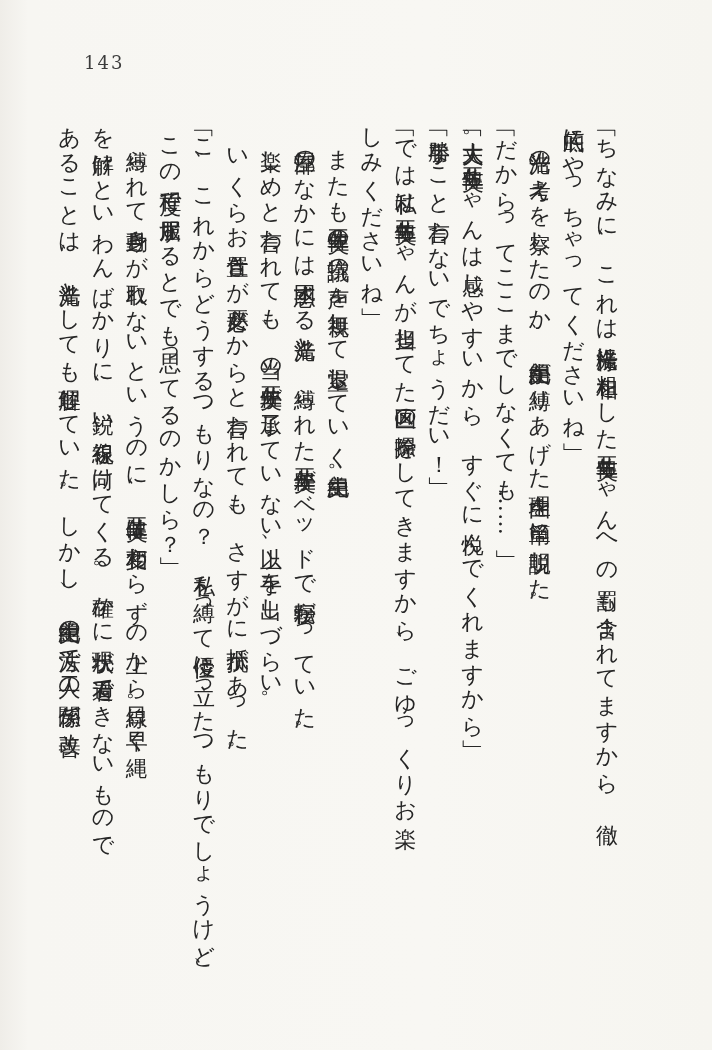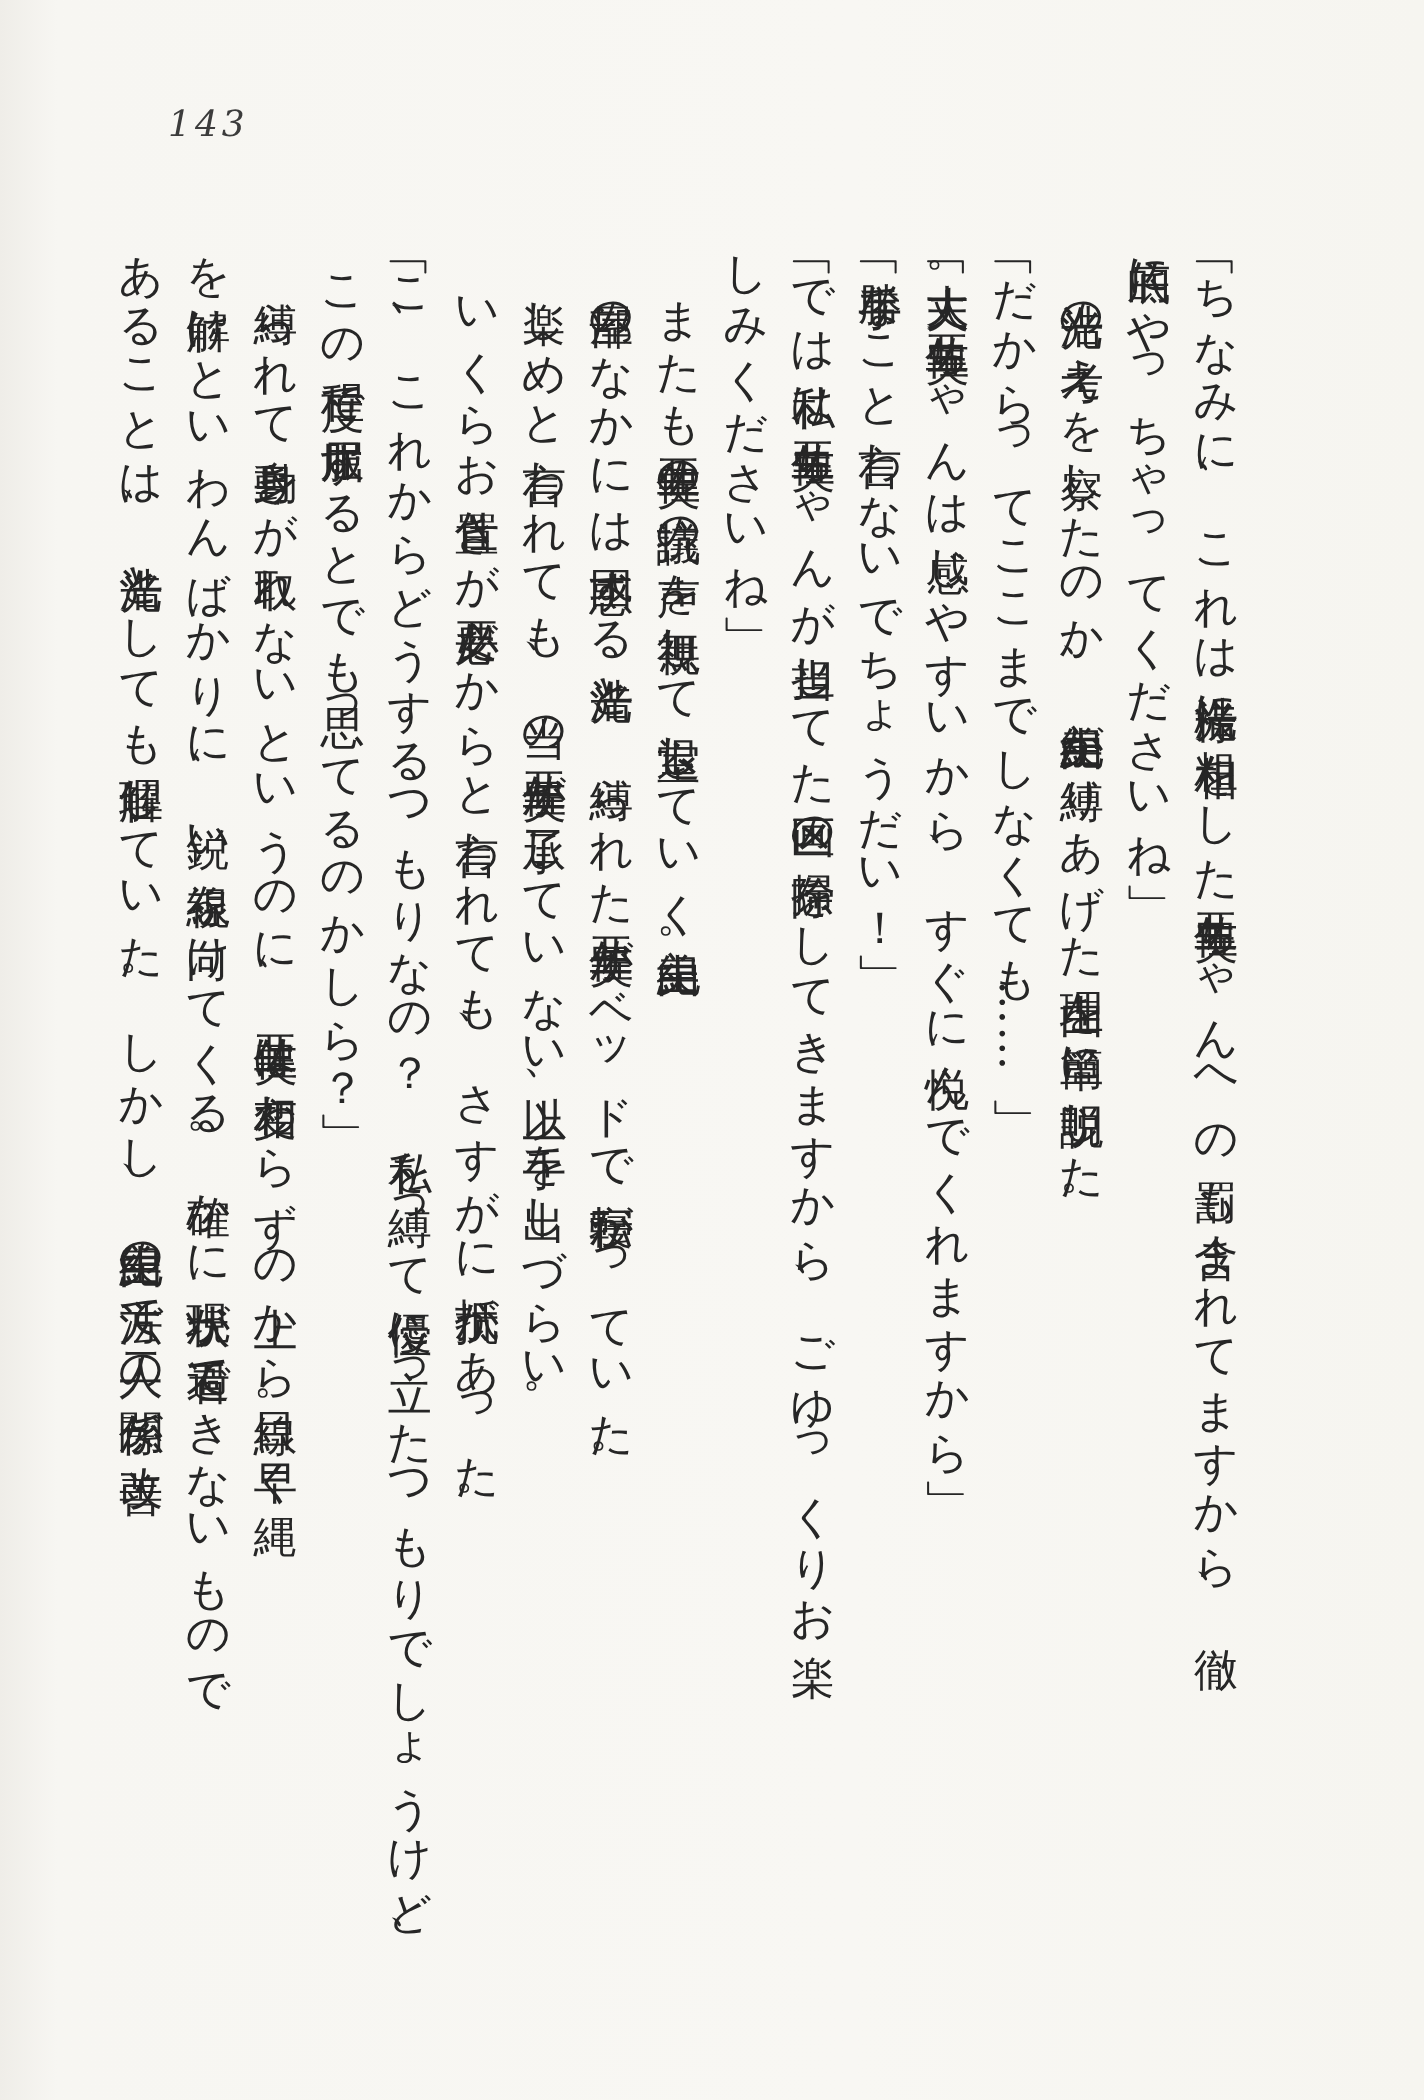--- a/index.html
+++ b/index.html
@@ -17,21 +17,20 @@
   .page {
     position: absolute;
     inset: 0;
     background: linear-gradient(90deg, #efede8 0%, #f7f6f2 4%, #f8f7f3 60%, #f6f5f0 100%);
   }
   .page-number {
     position: absolute;
     top: 52px;
     left: 84px;
     font-size: 18px;
-    font-style: italic;
     letter-spacing: 2px;
     color: #3c3c3c;
   }
   .text-block {
     position: absolute;
     top: 112px;
     right: 88px;
     width: 572px;
     height: 880px;
     writing-mode: vertical-rl;

